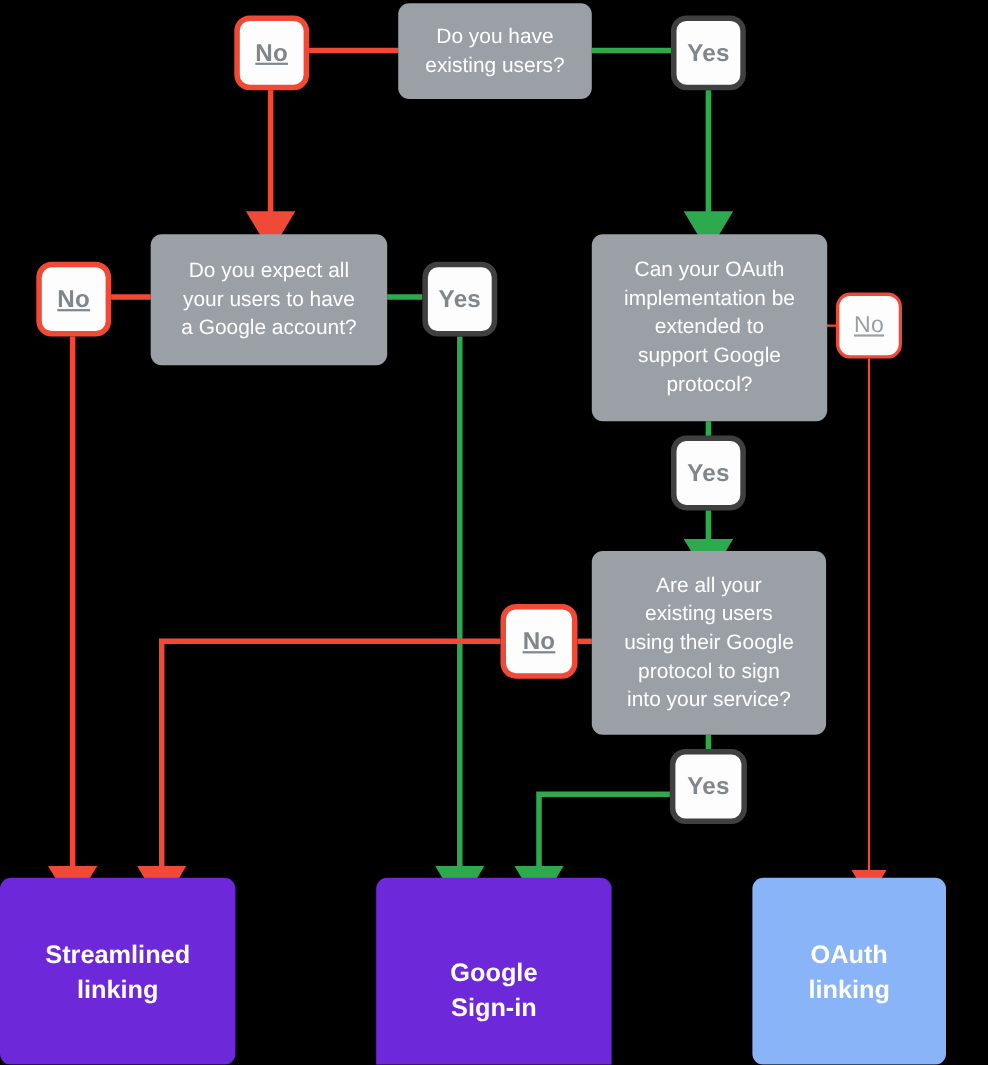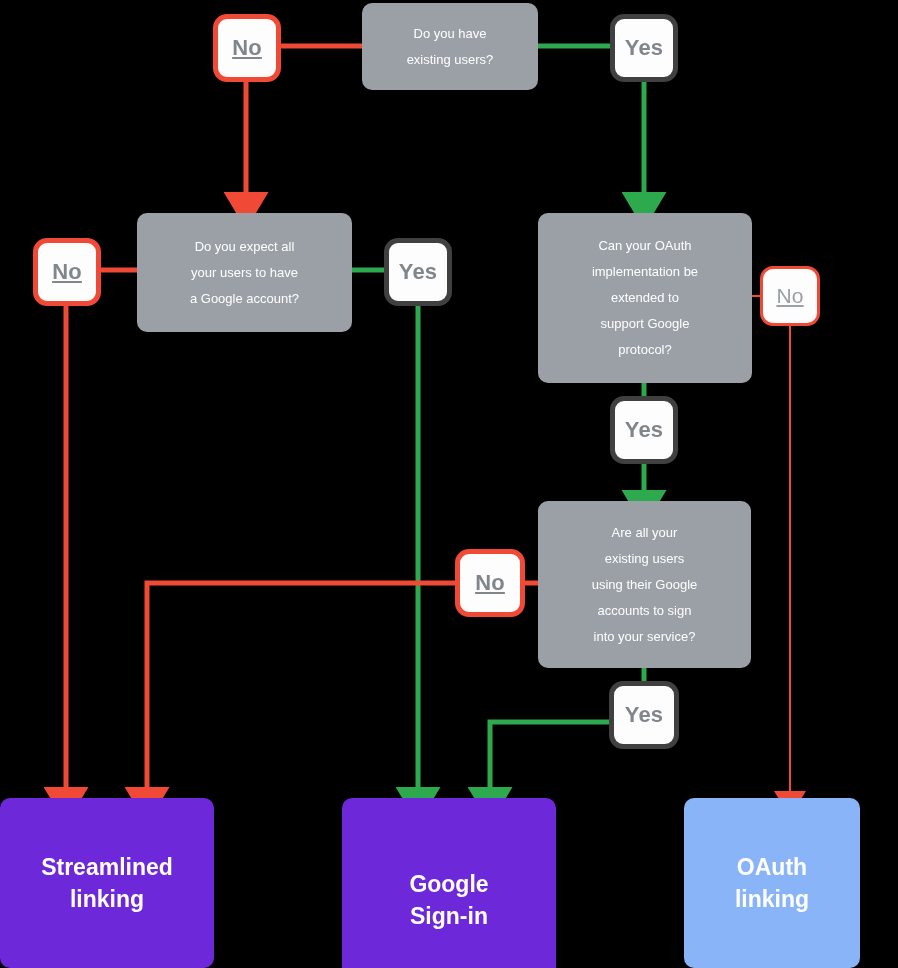--- a/index.html
+++ b/index.html
@@ -28,21 +28,21 @@
     align-items: center;
     justify-content: center;
     text-align: center;
     z-index: 5;
   }
   
   .question {
     background: #9aa0a6;
     border-radius: 10px;
     color: #ffffff;
-    font-size: 13px;
+    font-size: 19px;
     line-height: 26px;
     font-weight: 400;
     padding: 6px 12px;
   }
   
   .pill {
     background: #fdfdfd;
     border-radius: 14px;
     font-size: 22px;
     font-weight: 700;
@@ -138,21 +138,21 @@
 implementation be
 extended to
 support Google
 protocol?</span>
   </div>
 
   <div class="node question" style="left:538px; top:501px; width:213px; height:167px;">
     <span class="txt">Are all your
 existing users
 using their Google
-accounts to sign
+protocol to sign
 into your service?</span>
   </div>
 
   <div class="node pill no" style="left:213px; top:14px; width:68px; height:68px;">
     <span>No</span>
   </div>
 
   <div class="node pill yes" style="left:610px; top:14px; width:68px; height:68px;">
     <span>Yes</span>
   </div>

